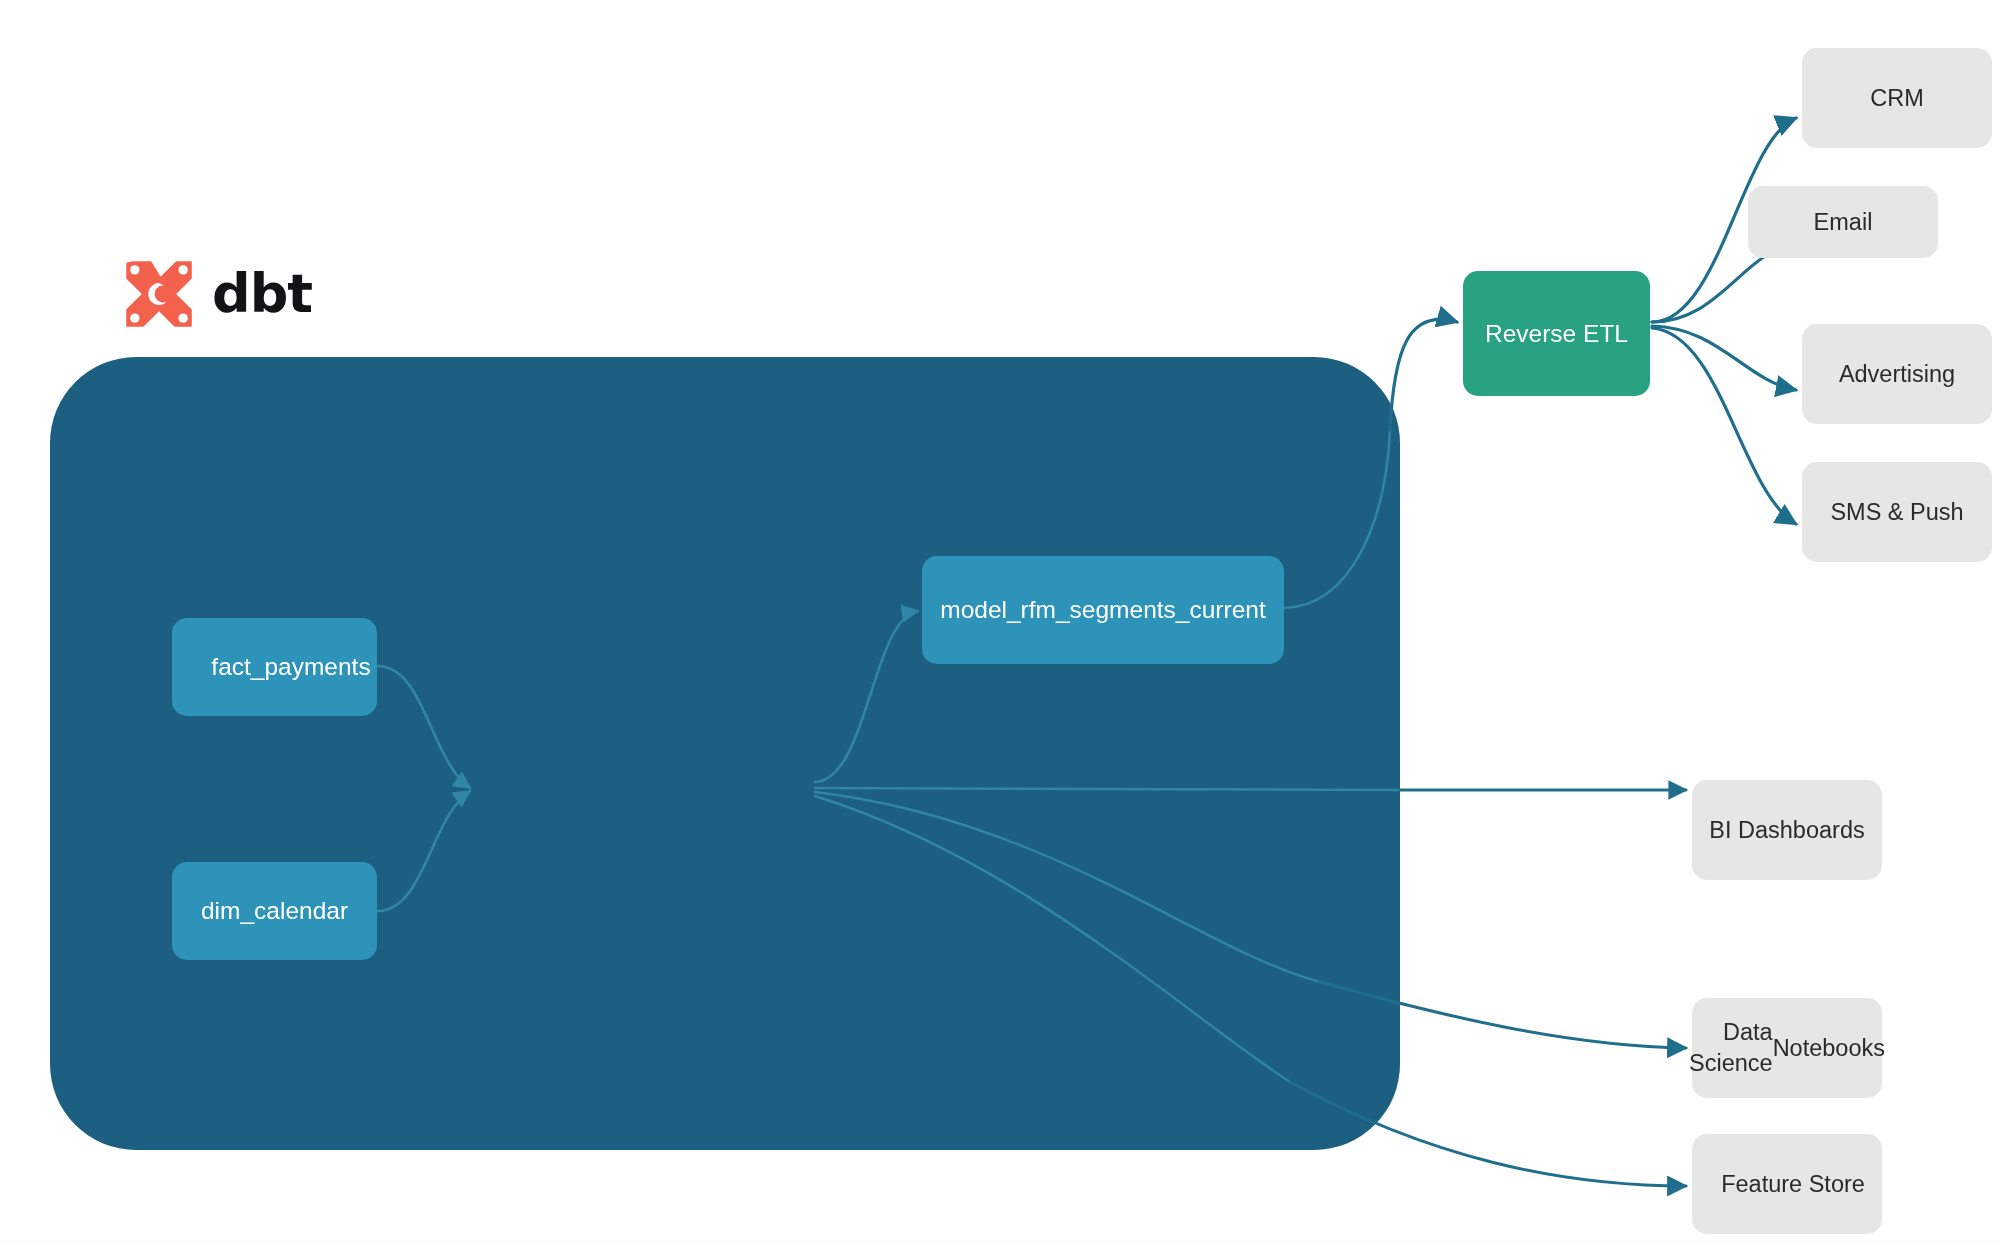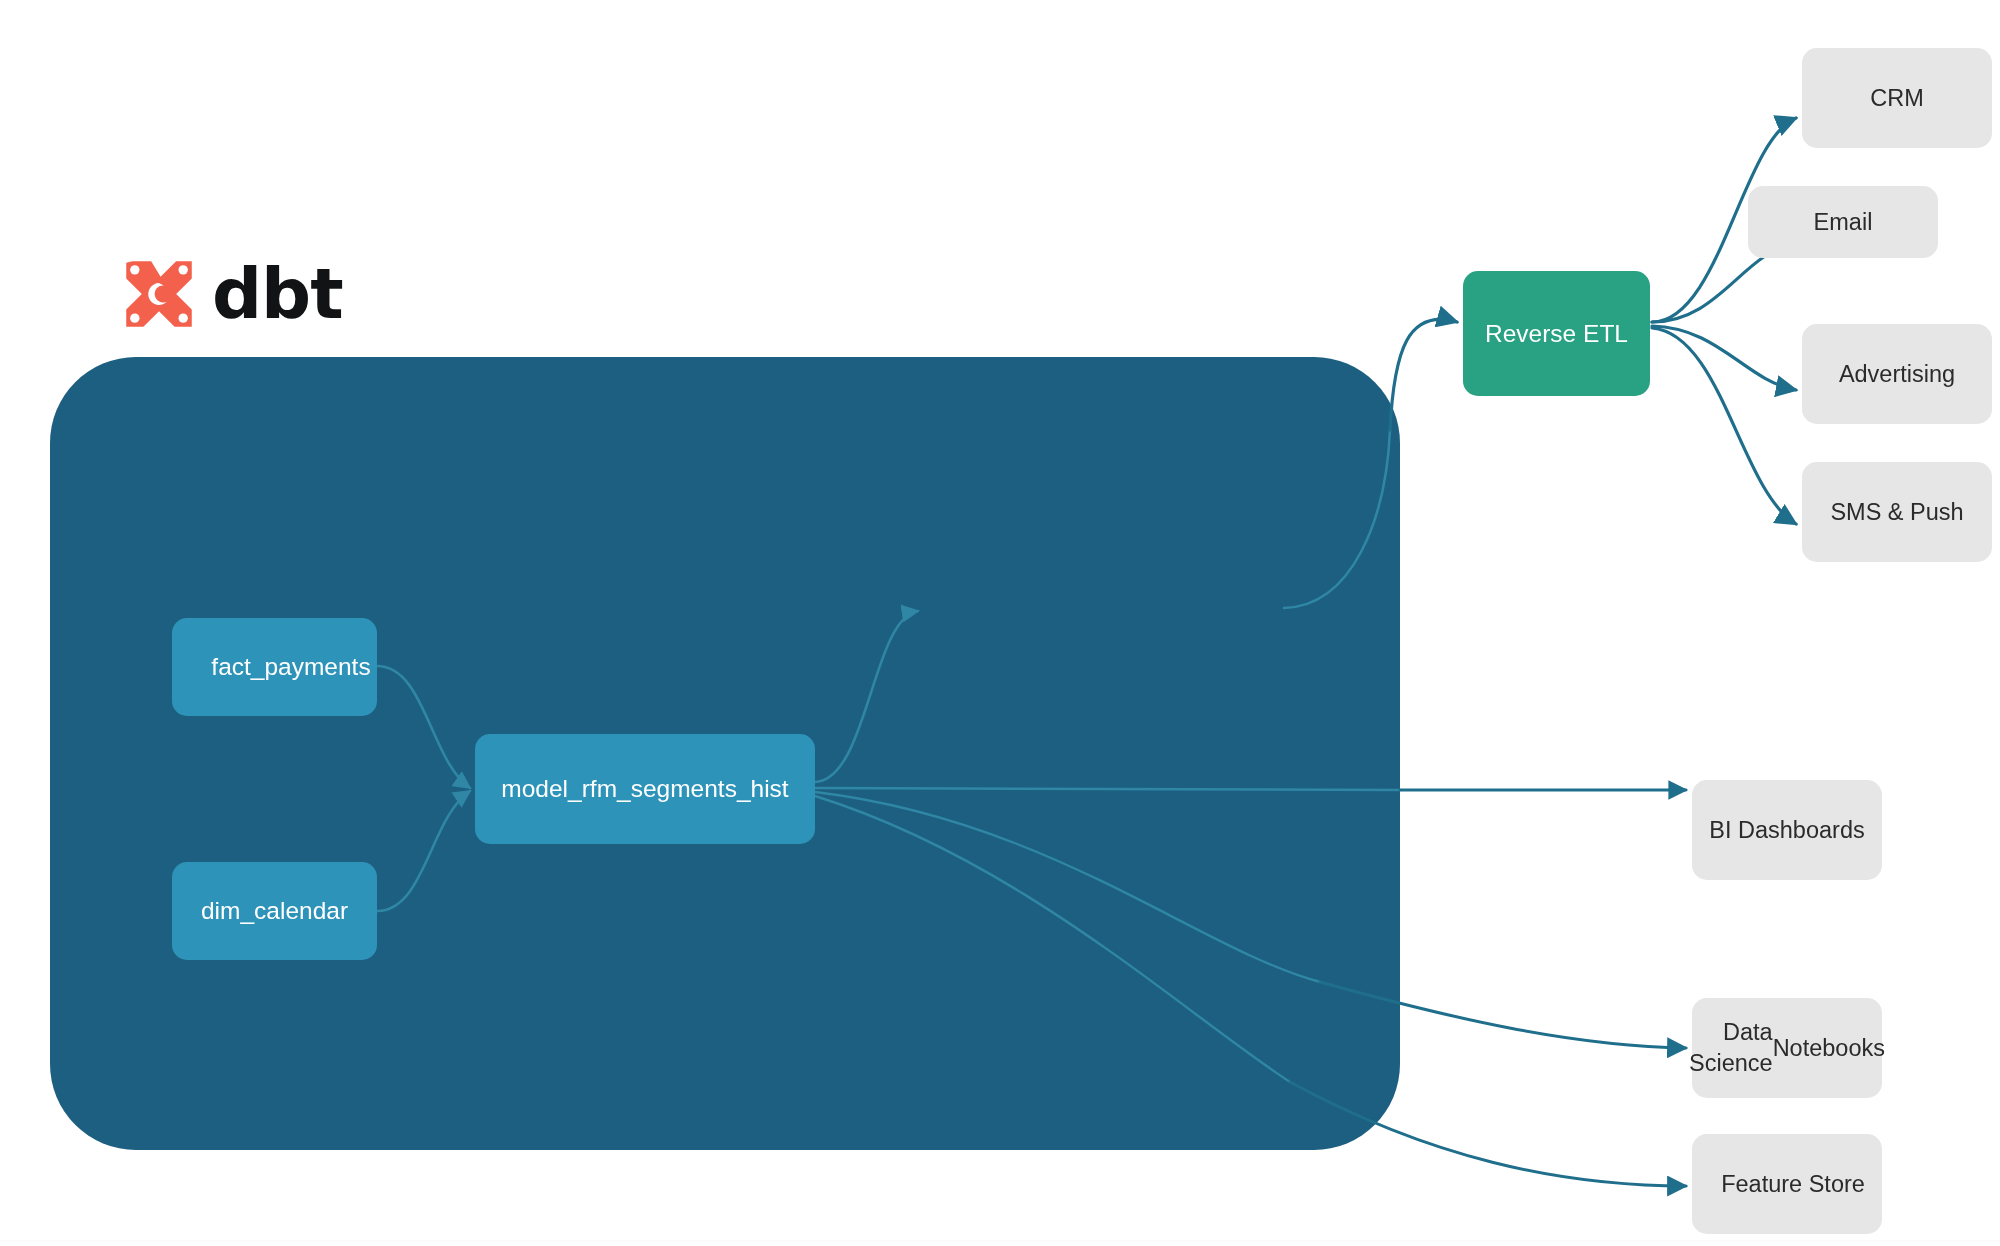--- a/index.html
+++ b/index.html
@@ -32,21 +32,21 @@
   .logo-wrap {
     position: absolute;
     left: 120px;
     top: 255px;
     display: flex;
     align-items: center;
     gap: 14px;
   }
   .logo-mark { width: 78px; height: 78px; display: block; }
   .logo-word {
-    font-size: 70px;
+    font-size: 54px;
     font-weight: bold;
     color: #111314;
     letter-spacing: -1px;
     line-height: 1;
     font-family: "DejaVu Sans", "Liberation Sans", sans-serif;
     text-align: right;
   }
 
   
   .container-box {
@@ -164,21 +164,21 @@
       <circle cx="81" cy="19" r="6" fill="#ffffff"></circle>
       <circle cx="19" cy="81" r="6" fill="#ffffff"></circle>
       <circle cx="81" cy="81" r="6" fill="#ffffff"></circle>
       <path d="M50 36 a14 14 0 1 0 10 24 a11 11 0 1 1 -4 -21 z" fill="#ffffff"></path>
     </svg>
     <span class="logo-word">dbt</span>
   </div>
 
   <div class="node node-model n-fact-payments">fact_payments</div>
   <div class="node node-model n-dim-calendar">dim_calendar</div>
-  <div class="node node-model n-hist">model_rfm_segments_hist</div>
+  <div class="node node-model n-current">model_rfm_segments_current</div>
 
   <div class="node node-green n-reverse-etl">Reverse ETL</div>
 
   <div class="node node-gray n-crm">CRM</div>
   <div class="node node-gray n-email">Email</div>
   <div class="node node-gray n-advertising">Advertising</div>
   <div class="node node-gray n-sms">SMS &amp; Push</div>
   <div class="node node-gray n-bi">BI Dashboards</div>
 
   <div class="node node-gray n-ds">

